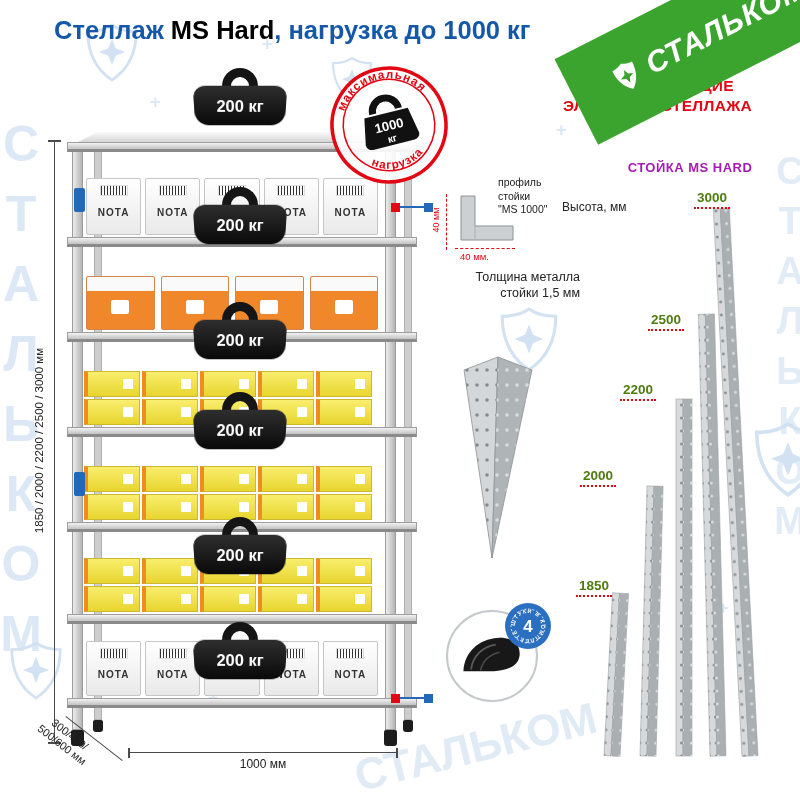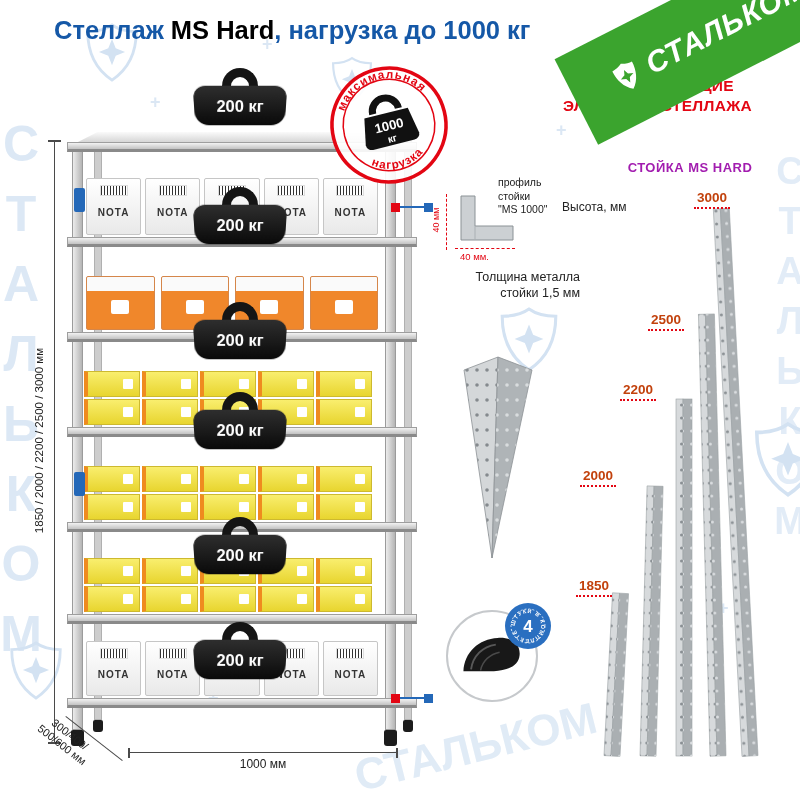--- a/index.html
+++ b/index.html
@@ -107,21 +107,21 @@
   .foot-caption{position:absolute;left:428px;top:726px;width:132px;text-align:center;
         font-size:12.5px;line-height:1.25;z-index:2;}
 
   
   .comp-header{position:absolute;left:540px;top:76px;width:235px;text-align:center;color:#e30613;
         font-weight:bold;font-size:15.5px;line-height:1.3;letter-spacing:.3px;z-index:2;}
   .comp-sub{position:absolute;left:590px;top:160px;width:200px;text-align:center;color:#a21caf;
         font-weight:bold;font-size:13px;letter-spacing:.5px;z-index:2;}
   .h-label{position:absolute;left:562px;top:200px;font-size:12px;color:#222;z-index:2;}
   .posts-svg{position:absolute;left:552px;top:178px;z-index:1;}
-  .post-label{position:absolute;color:#c2410c;font-weight:bold;font-size:13.5px;
+  .post-label{position:absolute;color:#4d7c0f;font-weight:bold;font-size:13.5px;
         border-bottom:2px dotted #e30613;padding:0 3px 2px;z-index:2;}
 </style>
 </head>
 <body>
 
 <div class="stage">
 
   <div class="wm wm-vert wm-left">СТАЛЬКОМ</div>
   <div class="wm wm-vert wm-right">СТАЛЬКОМ</div>
   <div class="wm wm-bottom">СТАЛЬКОМ</div>

